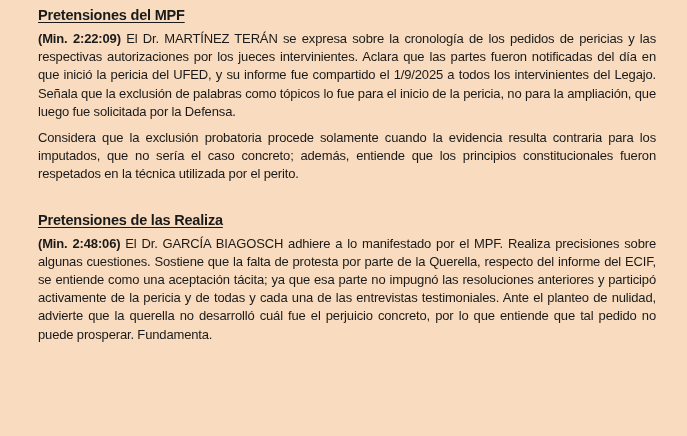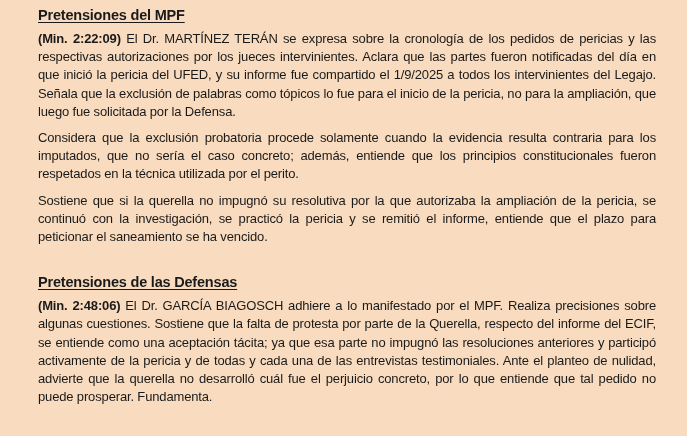--- a/index.html
+++ b/index.html
@@ -49,21 +49,20 @@
   </style>
 </head>
 <body>
 
 <div class="page">
 
   <div class="section">
     <p class="heading">Pretensiones del MPF</p>
     <p class="para"><span class="stamp">(Min. 2:22:09)</span><span> El Dr. MARTÍNEZ TERÁN se expresa sobre la cronología de los pedidos de pericias y las respectivas autorizaciones por los jueces intervinientes. Aclara que las partes fueron notificadas del día en que inició la pericia del UFED, y su informe fue compartido el 1/9/2025 a todos los intervinientes del Legajo. Señala que la exclusión de palabras como tópicos lo fue para el inicio de la pericia, no para la ampliación, que luego fue solicitada por la Defensa.</span></p>
     <p class="para">Considera que la exclusión probatoria procede solamente cuando la evidencia resulta contraria para los imputados, que no sería el caso concreto; además, entiende que los principios constitucionales fueron respetados en la técnica utilizada por el perito.</p>
-    <p class="para">Sostiene que si la querella no impugnó su resolutiva por la que autorizaba la ampliación de la pericia, se continuó con la investigación, se practicó la pericia y se remitió el informe, entiende que el plazo para peticionar el saneamiento se ha vencido.</p>
   </div>
 
   <div class="section">
-    <p class="heading">Pretensiones de las Defensas</p>
+    <p class="heading">Pretensiones de las Realiza</p>
     <p class="para"><span class="stamp">(Min. 2:48:06)</span><span> El Dr. GARCÍA BIAGOSCH adhiere a lo manifestado por el MPF. Realiza precisiones sobre algunas cuestiones. Sostiene que la falta de protesta por parte de la Querella, respecto del informe del ECIF, se entiende como una aceptación tácita; ya que esa parte no impugnó las resoluciones anteriores y participó activamente de la pericia y de todas y cada una de las entrevistas testimoniales. Ante el planteo de nulidad, advierte que la querella no desarrolló cuál fue el perjuicio concreto, por lo que entiende que tal pedido no puede prosperar. Fundamenta.</span></p>
   </div>
 
 </div>
 
 </body></html>

